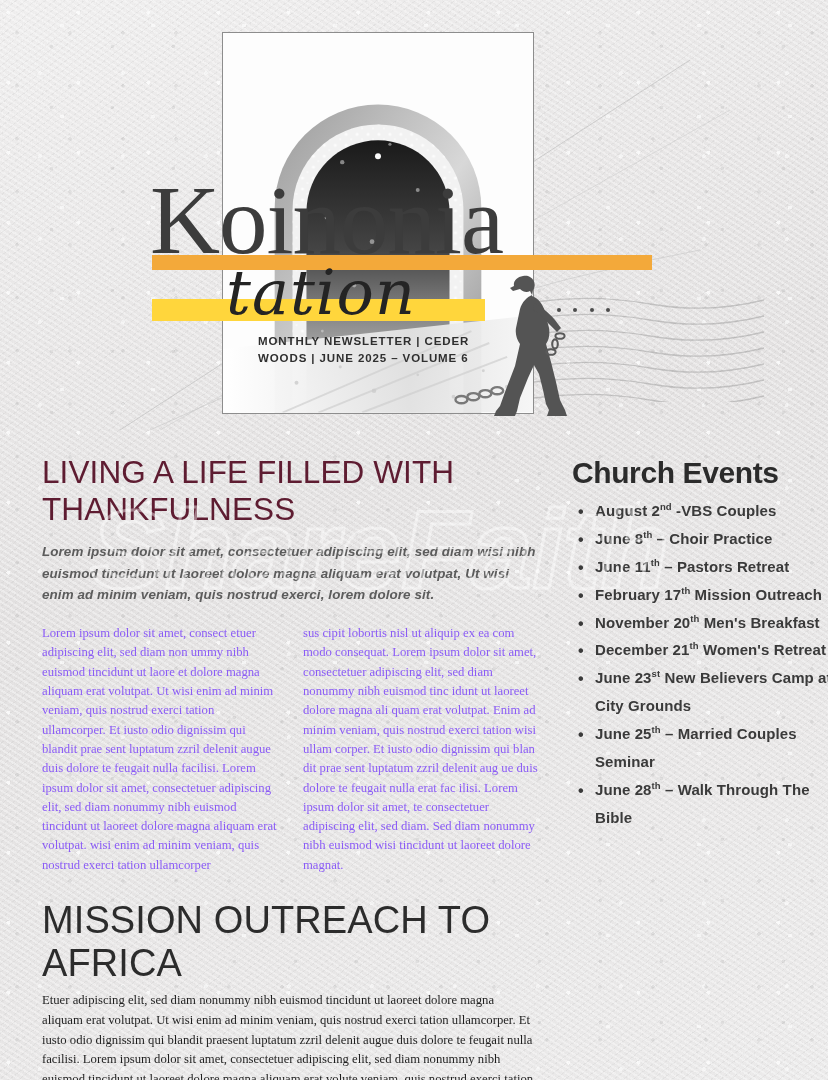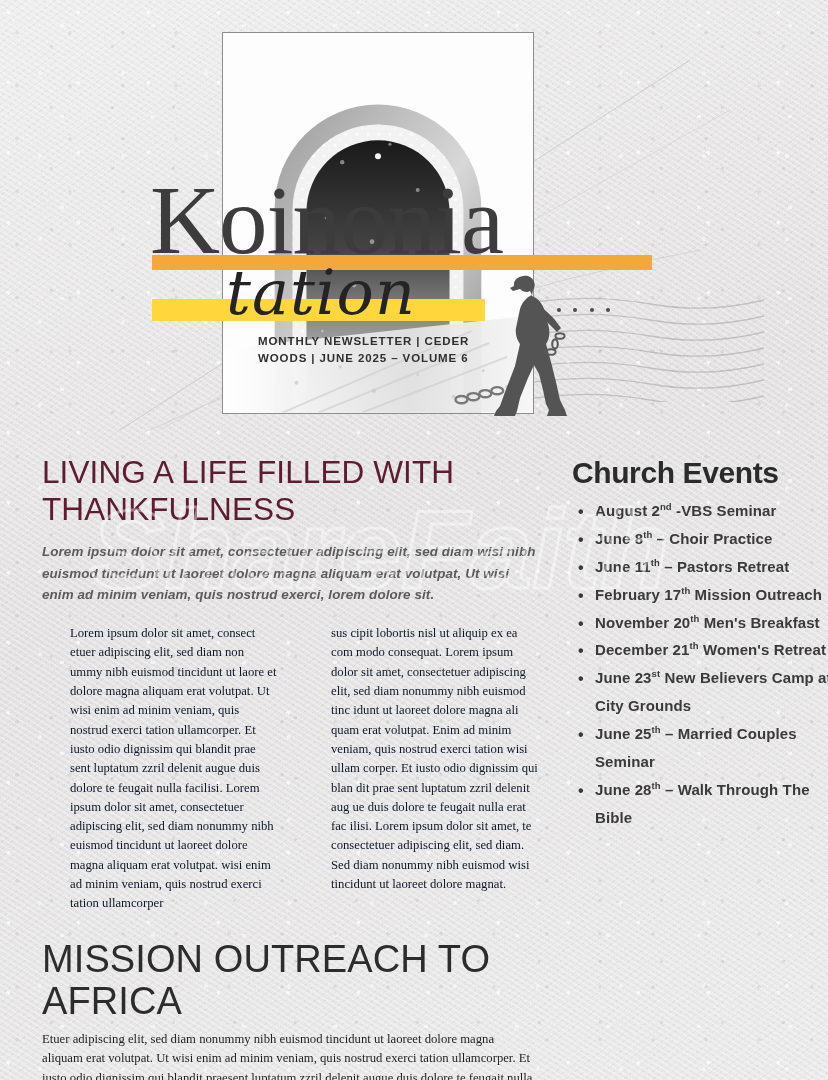--- a/index.html
+++ b/index.html
@@ -117,21 +117,21 @@
   }
 
   .body-cols {
     margin-top:18px;
     display:flex; gap:26px;
   }
   .body-cols .bcol { width:235px; }
   .serif-body {
     font-family:"Liberation Serif", serif;
     font-size:12.7px; line-height:1.52;
-    color:#0f172a; text-align:left;margin-left:28px;
+    color:#8b5cf6; text-align:left;
   }
 
   .headline-dark {
     margin-top:24px;
     font-size:38px; font-weight:400; line-height:1.12;
     color:#2c2c2c; letter-spacing:.1px;
   }
   .mission-body {
     margin-top:7px;
     font-family:"Liberation Serif", serif;
@@ -338,21 +338,21 @@
       </div>
     </div>
 
     <h2 class="headline-dark" style="color: rgb(44, 44, 44);">MISSION OUTREACH TO AFRICA</h2>
     <p class="mission-body">Etuer adipiscing elit, sed diam nonummy nibh euismod tincidunt ut laoreet dolore magna aliquam erat volutpat. Ut wisi enim ad minim veniam, quis nostrud exerci tation ullamcorper. Et iusto odio dignissim qui blandit praesent luptatum zzril delenit augue duis dolore te feugait nulla facilisi. Lorem ipsum dolor sit amet, consectetuer adipiscing elit, sed diam nonummy nibh euismod tincidunt ut laoreet dolore magna aliquam erat volute veniam, quis nostrud exerci tation ullamcorper  consectetuer adipiscing elit.</p>
   </section>
 
   <aside class="col-right">
     <h2 class="events-title">Church Events</h2>
     <ul class="events" id="events-list">
-        <li><span>August 2</span><sup>nd</sup><span> -VBS Seminar</span></li>
+        <li><span>August 2</span><sup>nd</sup><span> -VBS Couples</span></li>
         <li><span>June 8</span><sup>th</sup><span> – Choir Practice</span></li>
         <li><span>June 11</span><sup>th</sup><span> – Pastors Retreat</span></li>
         <li><span>February 17</span><sup>th</sup><span>  Mission Outreach</span></li>
         <li><span>November 20</span><sup>th</sup><span> Men's Breakfast</span></li>
         <li><span>December 21</span><sup>th</sup><span> Women's Retreat</span></li>
         <li><span>June 23</span><sup>st</sup><span> New Believers Camp at City Grounds</span></li>
         <li><span>June 25</span><sup>th</sup><span> – Married Couples Seminar</span></li>
         <li><span>June 28</span><sup>th</sup><span> – Walk Through The Bible</span></li>
       </ul>
   </aside>

